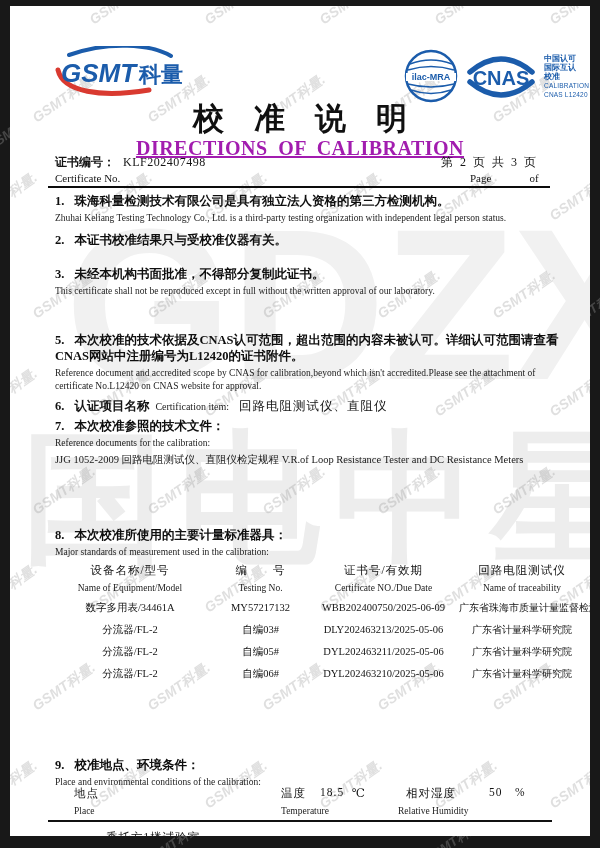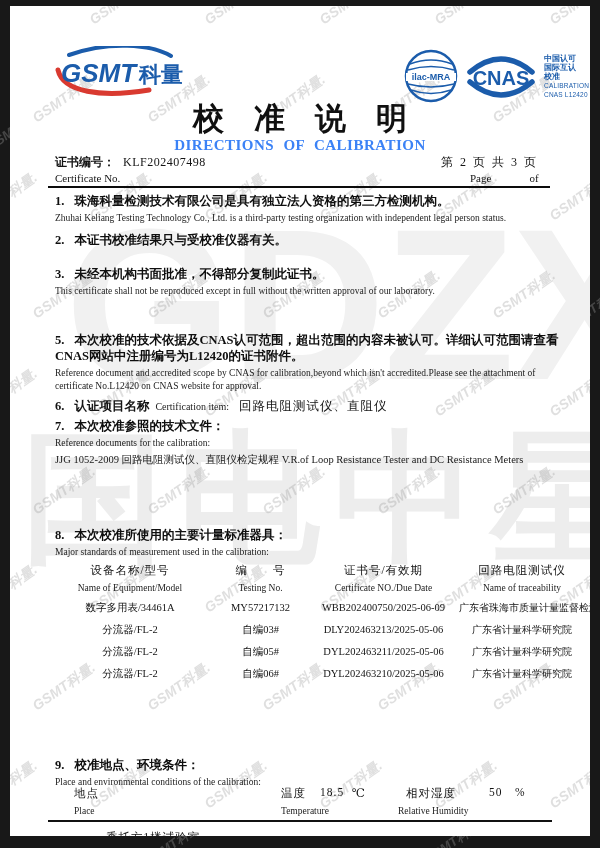--- a/index.html
+++ b/index.html
@@ -45,21 +45,21 @@
   .cnas-text .zh{font-size:8px;font-weight:bold;display:block;}
   .cnas-text .en{font-size:6.5px;display:block;letter-spacing:.2px;}
   
   .doc-title{
     position:absolute;left:0;right:0;top:92px;text-align:center;
     font-size:31px;font-weight:bold;letter-spacing:30px;text-indent:30px;
     font-family:"Liberation Sans","DejaVu Sans",sans-serif;color:#101010;
   }
   .doc-subtitle{
     position:absolute;left:0;right:0;top:131px;text-align:center;
-    font-size:15px;font-weight:bold;letter-spacing:.5px;word-spacing:5px;color:#3b82f6;
+    font-size:20px;font-weight:bold;letter-spacing:.5px;word-spacing:5px;color:#a21caf;text-decoration:underline;
   }
   
   .cert-left{position:absolute;left:45px;top:148px;font-size:12px;}
   .cert-left .lbl{font-weight:bold;}
   .cert-left .num{margin-left:8px;letter-spacing:.5px;}
   .cert-left-en{position:absolute;left:45px;top:166px;font-size:11px;}
   .page-cn{position:absolute;right:52px;top:148px;font-size:12px;letter-spacing:2px;}
   .page-en{position:absolute;left:460px;top:166px;font-size:11px;}
   .page-en .of{margin-left:38px;}
   .rule-top{position:absolute;left:38px;right:40px;top:180px;height:2.4px;background:#0c0c0c;}

